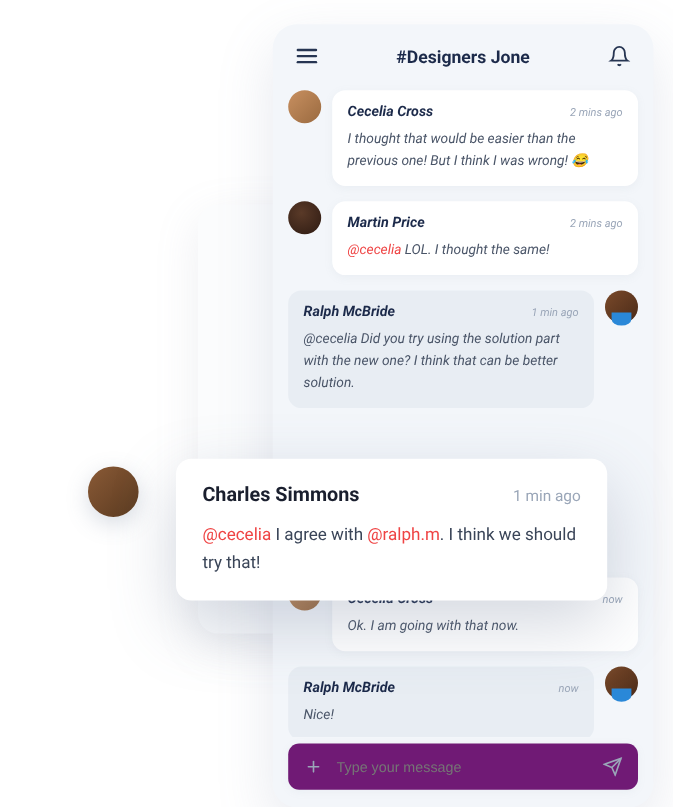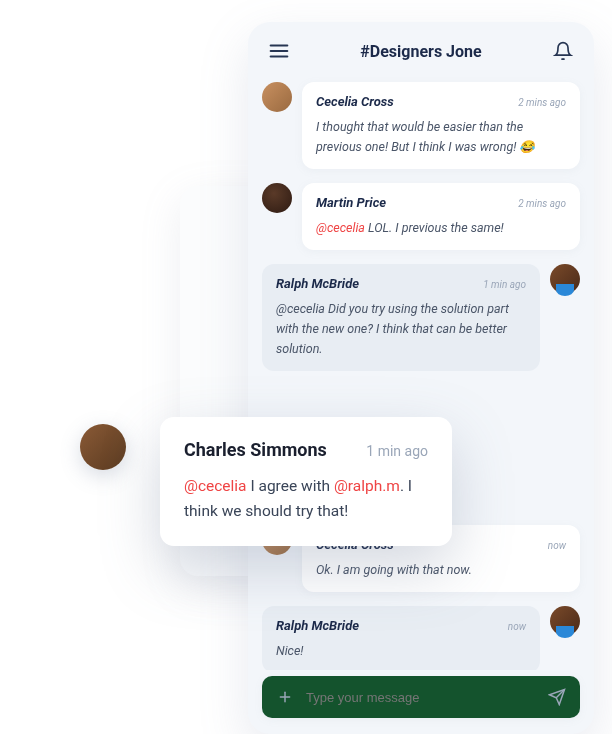--- a/index.html
+++ b/index.html
@@ -60,35 +60,35 @@
       font-style: italic;
     }
     .bubble.grey { background: #e8edf3; box-shadow:none; }
     .bubble-head { display:flex; justify-content:space-between; align-items:baseline; gap:10px; margin-bottom:8px; }
     .author { font-size: 13px; font-weight: 700; color: #1c2a4a; }
     .time { font-size: 10px; color: #9aa6b8; white-space:nowrap; }
     .text { font-size: 12.5px; color: #4a5568; line-height: 1.6; }
     .mention { color: #ef4444; }
     .composer {
       margin: 6px 14px 16px;
-      background: #14532d;
+      background: #701a75;
       border-radius: 10px;
       padding: 12px 14px;
       display: flex;
       align-items: center;
       gap: 12px;
       box-shadow: 0 2px 8px rgba(140,150,170,0.08);
     }
     .plus-icon, .send-icon { width: 18px; height: 18px; display:flex; align-items:center; justify-content:center; color:#9aa6b8; cursor:pointer; }
     .composer-input { flex: 1; font-size: 13px; color: #9aa6b8; border:none; outline:none; background:transparent; }
     .popup {
       position: absolute;
       left: 160px;
       top: 417px;
-      width: 292px;
+      width: 392px;
       background: #fff;
       border-radius: 14px;
       box-shadow: 0 22px 60px rgba(100,115,145,0.28);
       padding: 22px 24px;
     }
     .popup-head { display:flex; justify-content:space-between; align-items:baseline; margin-bottom:14px; }
     .popup-author { font-size: 18px; font-weight: 700; color: #1a1f2e; }
     .popup-time { font-size: 14px; color: #9aa6b8; }
     .popup-text { font-size: 15.5px; color: #3a4558; line-height: 1.6; }
     .popup-avatar {
@@ -140,21 +140,21 @@
       </div>
     </div>
 
     <div class="msg-row">
       <div class="avatar martin"></div>
       <div class="bubble">
         <div class="bubble-head">
           <span class="author">Martin Price</span>
           <span class="time">2 mins ago</span>
         </div>
-        <div class="text"><span class="mention">@cecelia</span><span> LOL. I previous the same!</span></div>
+        <div class="text"><span class="mention">@cecelia</span><span> LOL. I thought the same!</span></div>
       </div>
     </div>
 
     <div class="msg-row right">
       <div class="avatar ralph"></div>
       <div class="bubble grey">
         <div class="bubble-head">
           <span class="author">Ralph McBride</span>
           <span class="time">1 min ago</span>
         </div>

